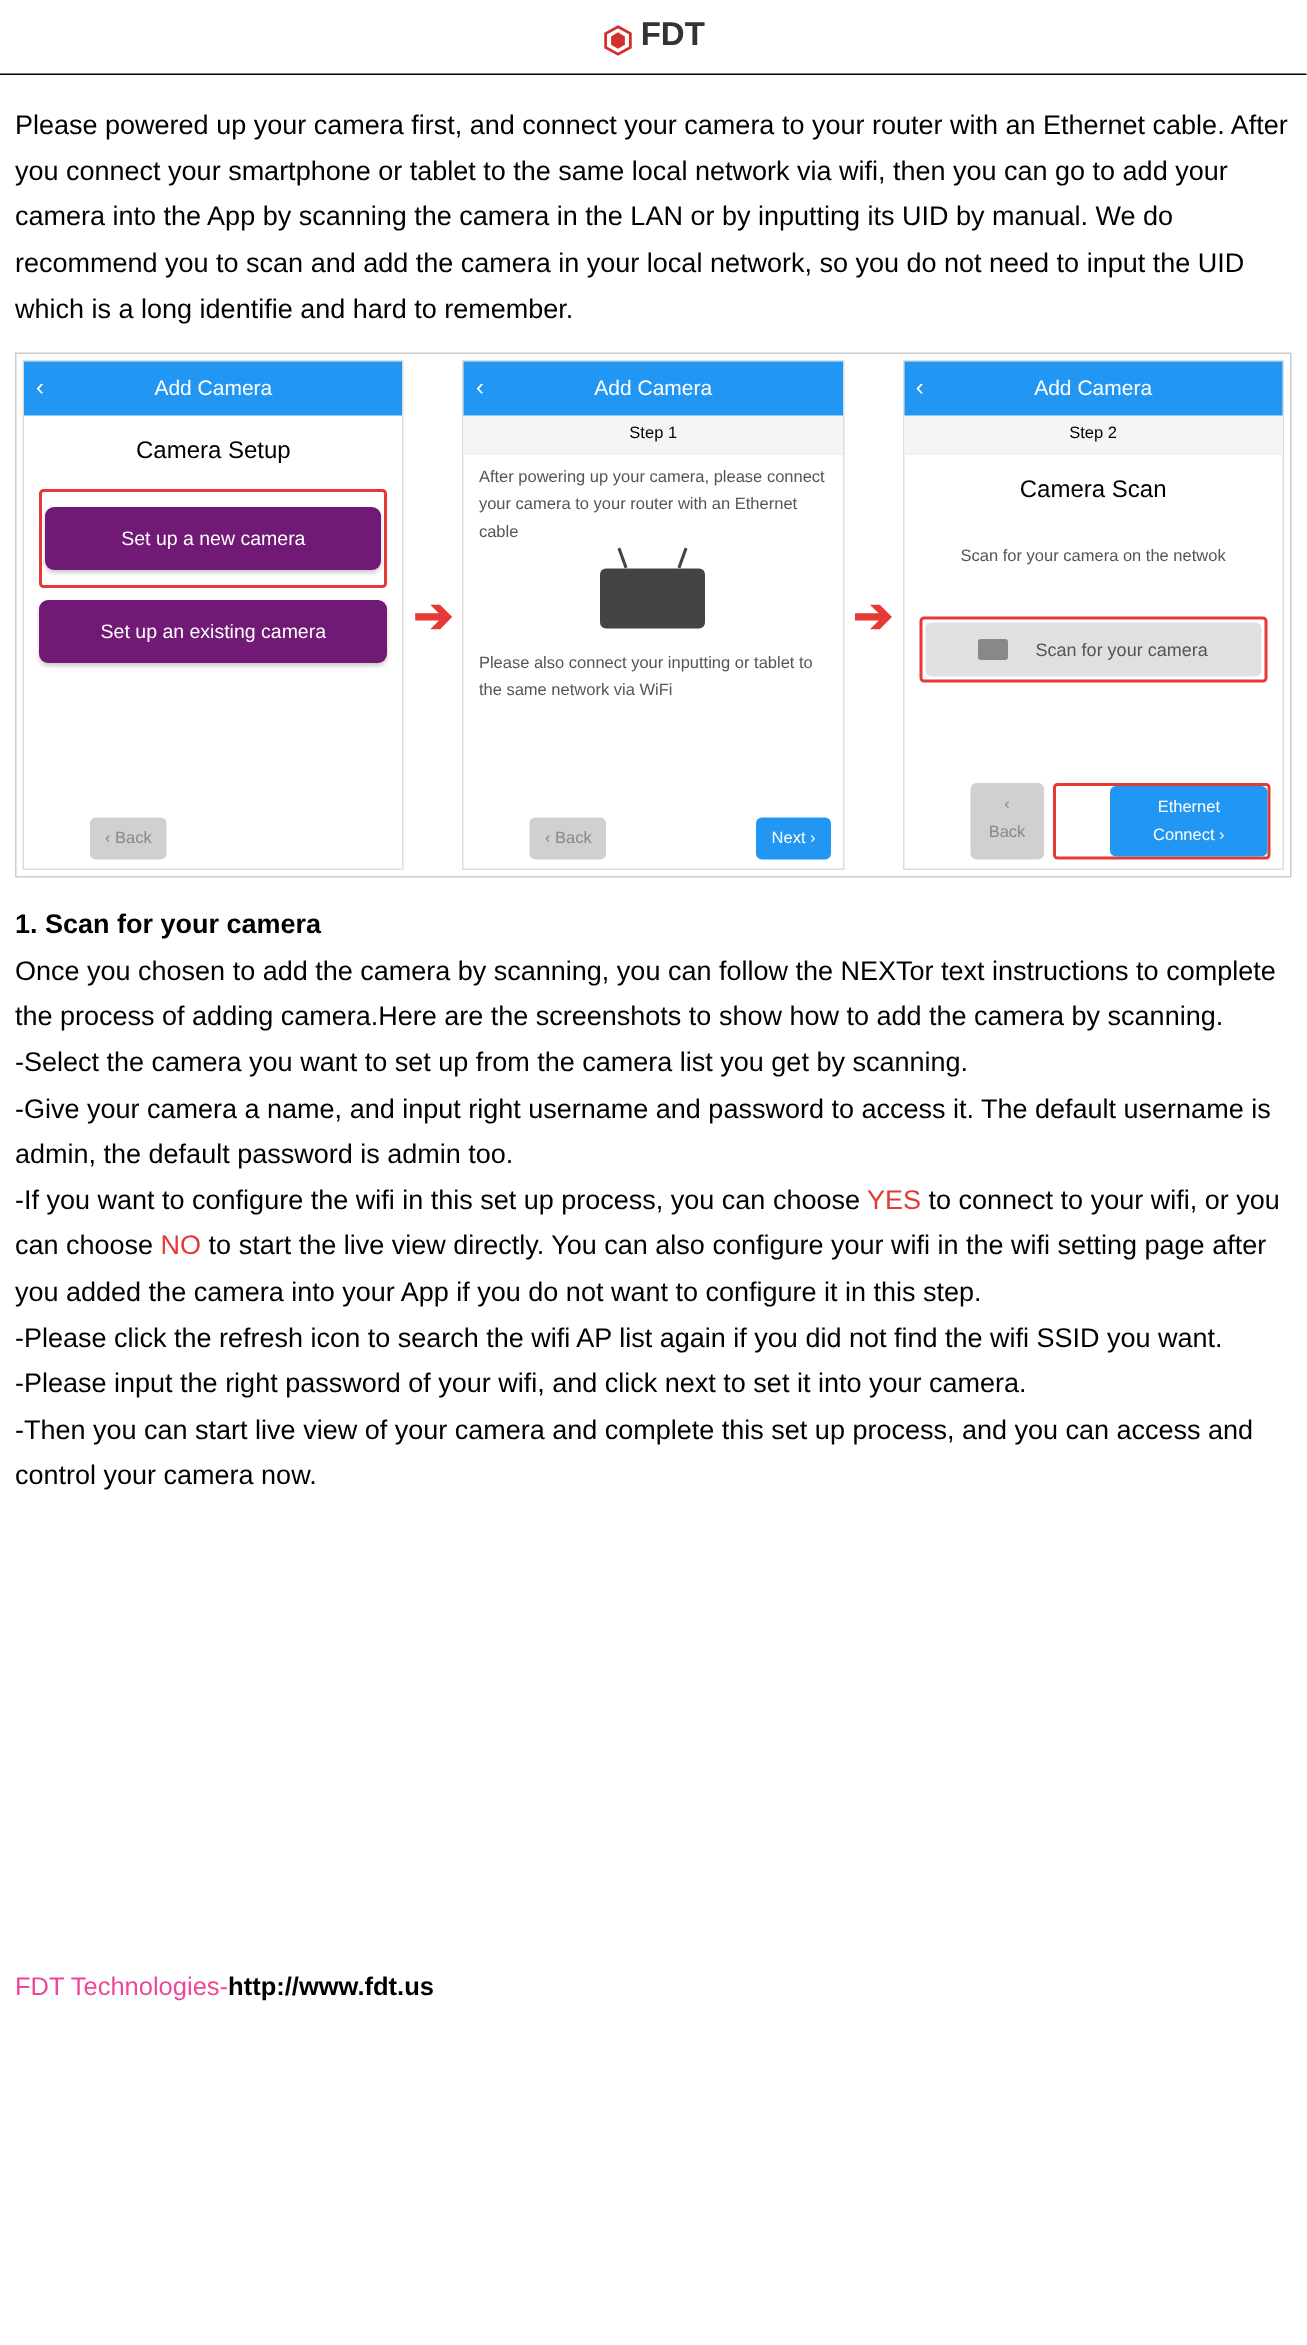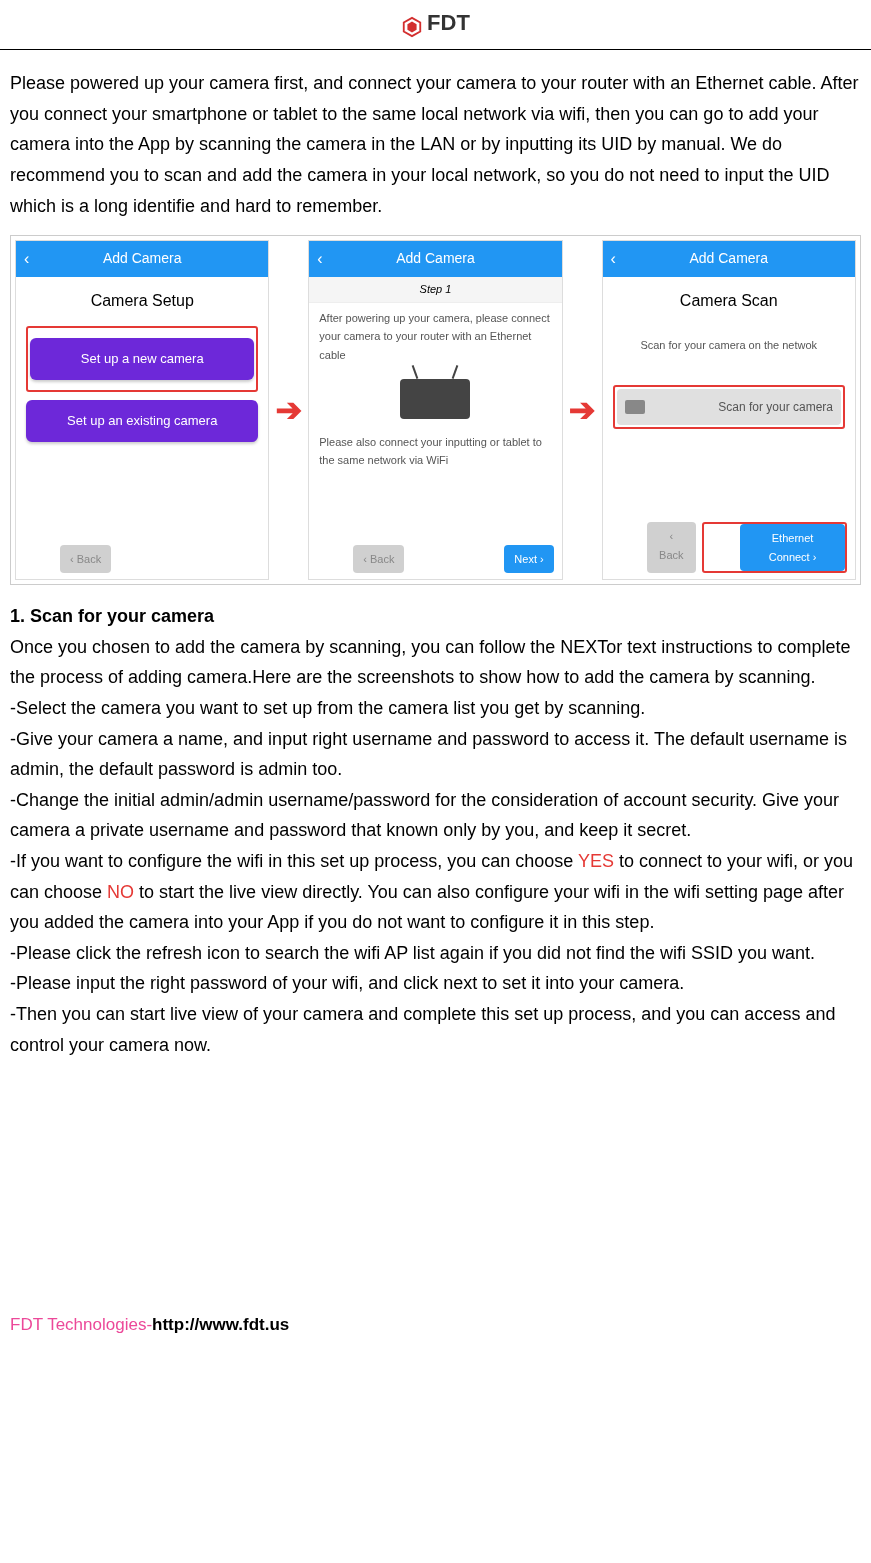--- a/index.html
+++ b/index.html
@@ -79,37 +79,36 @@
     top: 50%;
     transform: translateY(-50%);
     font-size: 16px;
   }
   .step-strip {
     background: #f5f5f5;
     text-align: center;
     font-size: 11px;
     padding: 3px 0;
     border-bottom: 1px solid #eee;
-    font-style: italic;
   }
   .shot-title {
     text-align: center;
     font-size: 16px;
     font-weight: 400;
     padding: 10px 0 6px 0;
     color: #000;
   }
   .shot-body {
     flex: 1;
     padding: 6px 10px;
     font-size: 11px;
     color: #555;
   }
   .blue-btn {
-    background: #6d28d9;
+    background: #701a75;
     color: #fff;
     border-radius: 6px;
     padding: 10px;
     margin: 8px 0;
     text-align: center;
     font-size: 13px;
     box-shadow: 0 2px 3px rgba(0,0,0,.2);
   }
   .red-box {
     border: 2px solid #e53935;
@@ -141,21 +140,21 @@
     margin: 10px 0 30px 0;
   }
   .scan-btn {
     background: #e0e0e0;
     border-radius: 4px;
     padding: 8px;
     text-align: center;
     font-size: 12px;
     display: flex;
     align-items: center;
-    justify-content: space-between;
+    justify-content: center;
     gap: 18px;
   }
   .cam-icon {
     width: 20px; height: 14px; background: #888; border-radius: 2px;
   }
   .footer-row {
     display: flex;
     justify-content: space-between;
     padding: 6px 8px;
     gap: 6px;
@@ -259,20 +258,21 @@
 
       <div class="arrow-col">
         <span class="arrow">➔</span>
       </div>
 
       <div class="shot">
         <div class="topbar">
           <span class="back-chev">‹</span>
           <span>Add Camera</span>
         </div>
+        <div class="step-strip">Step 2</div>
         <div class="shot-title">Camera Scan</div>
         <div class="shot-body">
           <div class="scan-text">Scan for your camera on the netwok</div>
           <div class="red-box">
             <div class="scan-btn">
               <span class="cam-icon"></span>
               <span>Scan for your camera</span>
             </div>
           </div>
         </div>
@@ -283,21 +283,20 @@
           </div>
         </div>
       </div>
 
     </div>
 
     <div class="section-head">1. Scan for your camera</div>
     <div>Once you chosen to add the camera by scanning, you can follow the NEXTor text instructions to complete the process of adding camera.Here are the screenshots to show how to add the camera by scanning.</div>
     <div>-Select the camera you want to set up from the camera list you get by scanning.</div>
     <div>-Give your camera a name, and input right username and password to access it. The default username is admin, the default password is admin too.</div>
-    <div>-Change the initial admin/admin username/password for the consideration of account security. Give your camera a private username and password that known only by you, and keep it secret.</div>
     <div>
       <span>-If you want to configure the wifi in this set up process, you can choose </span><span class="yes">YES</span><span> to connect to your wifi, or you can choose </span><span class="no">NO</span><span> to start the live view directly. You can also configure your wifi in the wifi setting page after you added the camera into your App if you do not want to configure it in this step.</span>
     </div>
     <div>-Please click the refresh icon to search the wifi AP list again if you did not find the wifi SSID you want.</div>
     <div>-Please input the right password of your wifi, and click next to set it into your camera.</div>
     <div>-Then you can start live view of your camera and complete this set up process, and you can access and control your camera now.</div>
 
   </div>
 
   <div class="footer">

